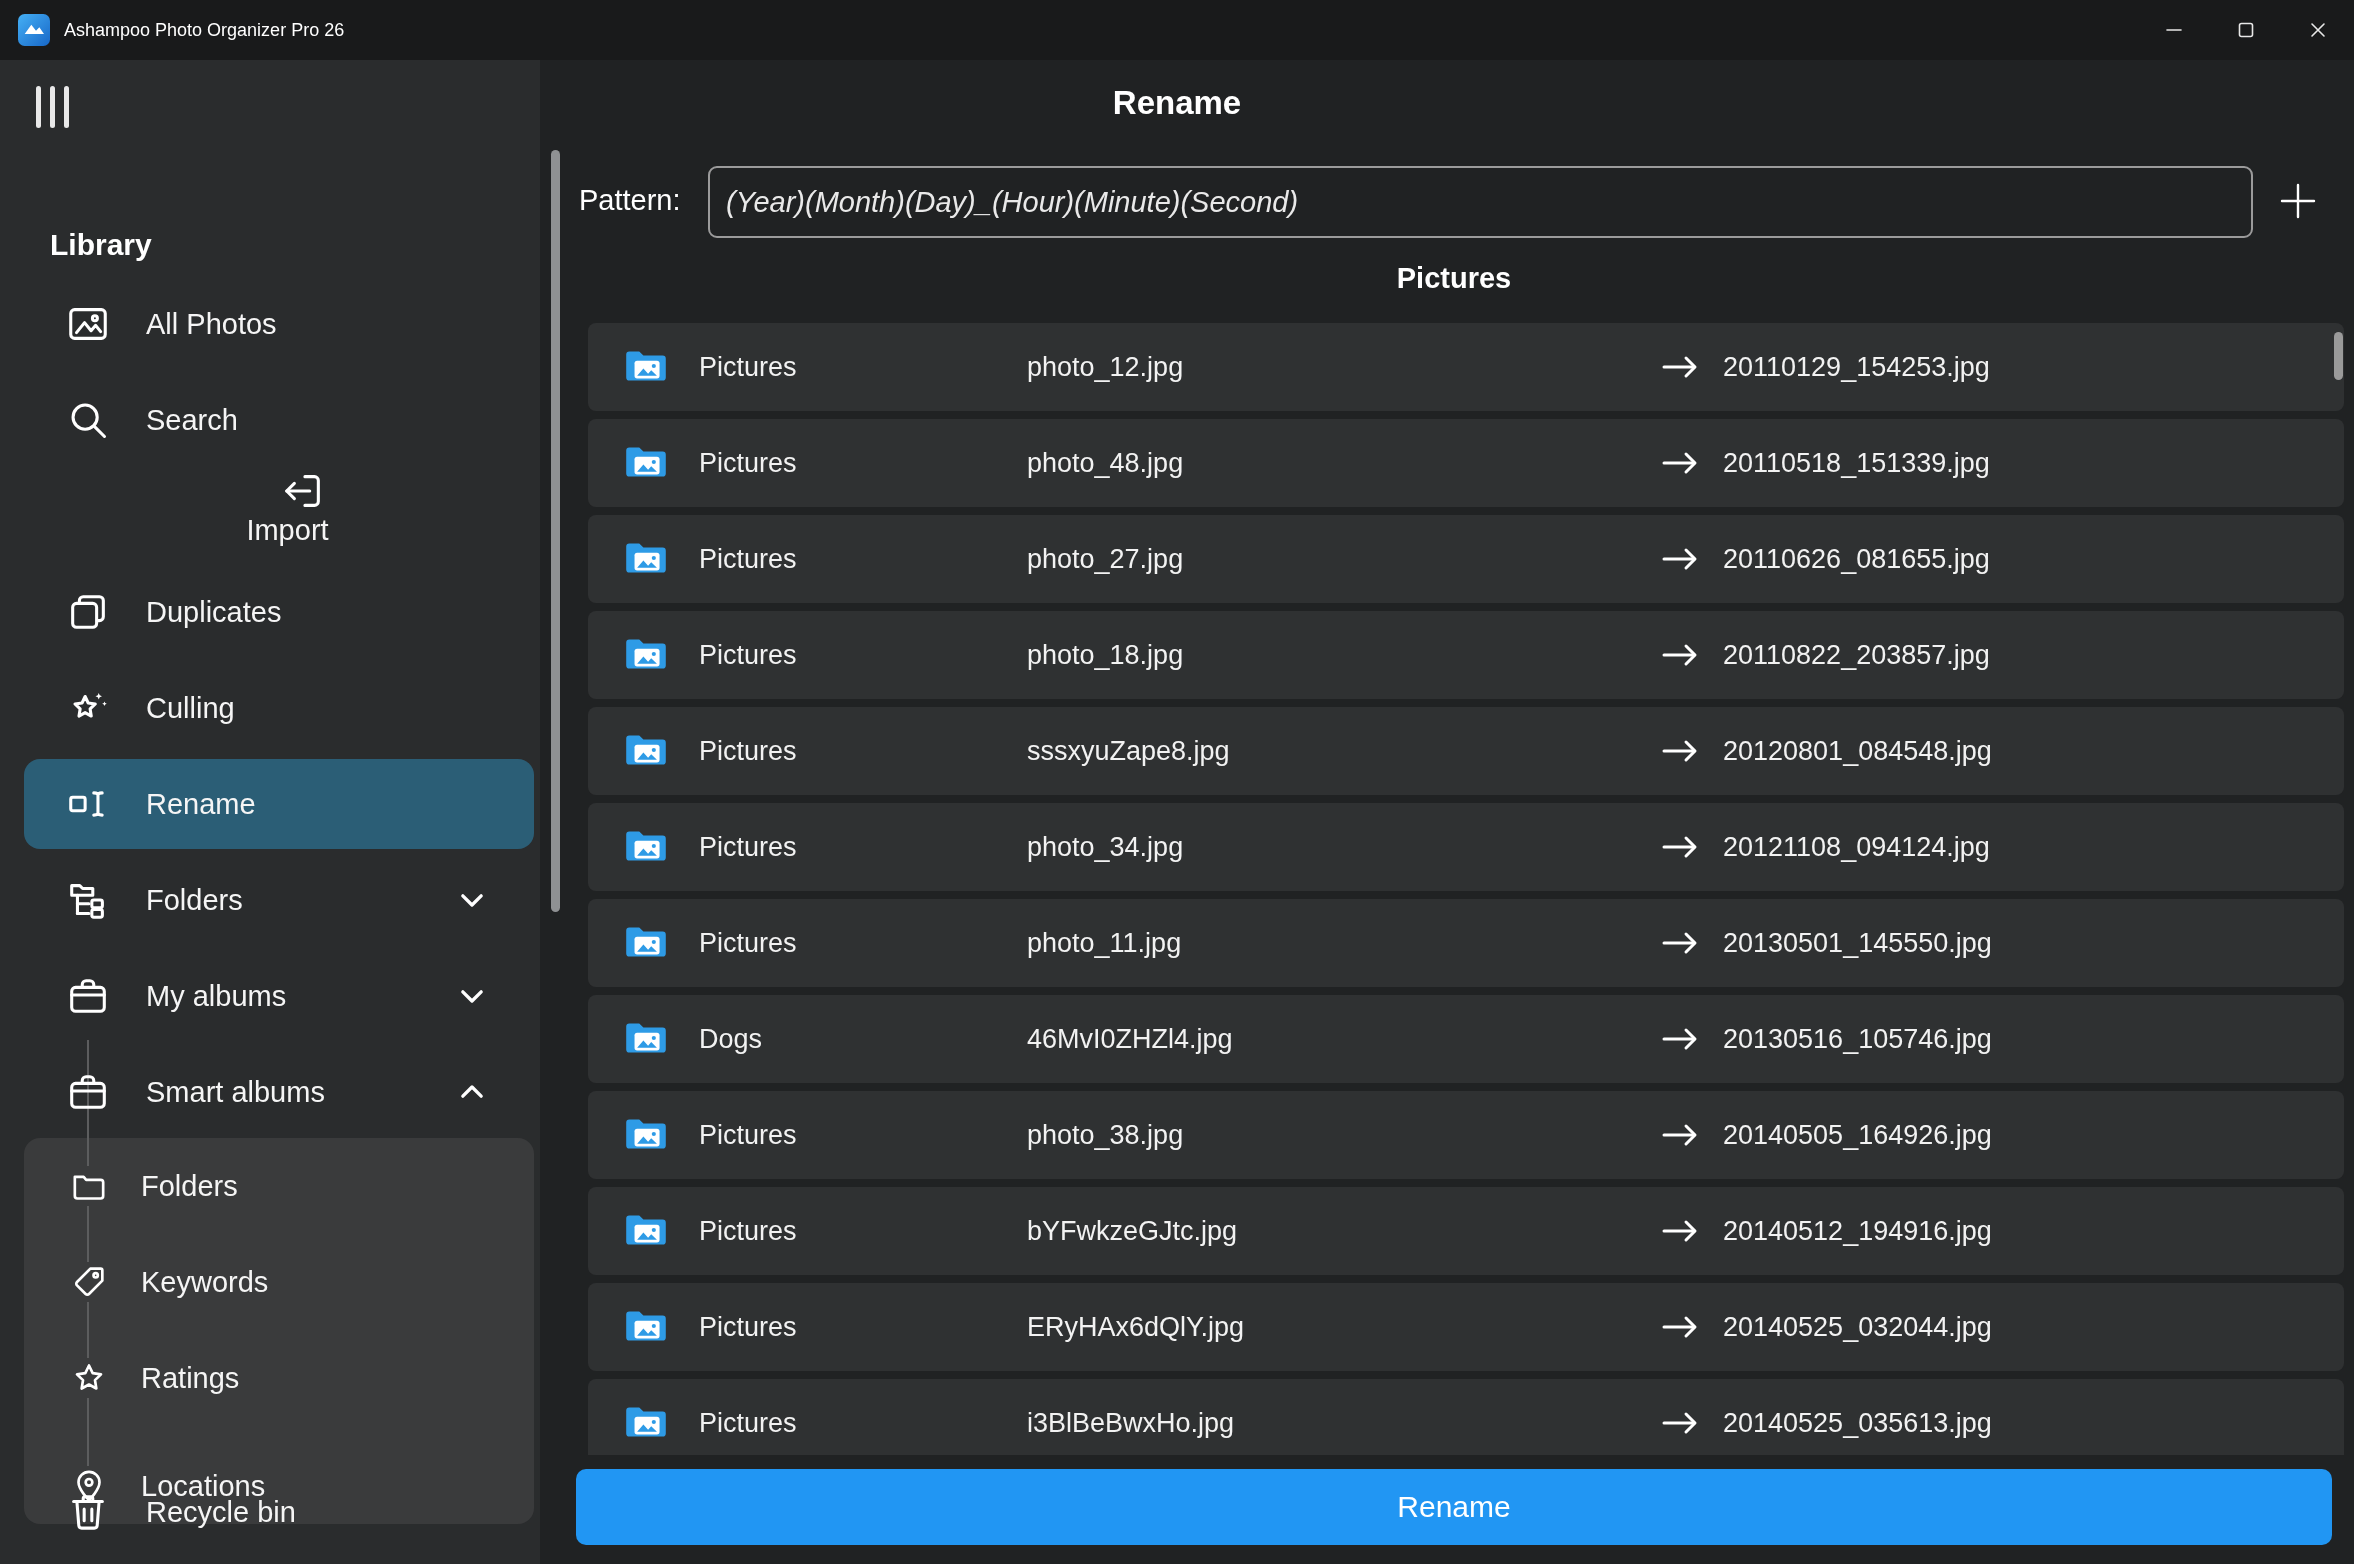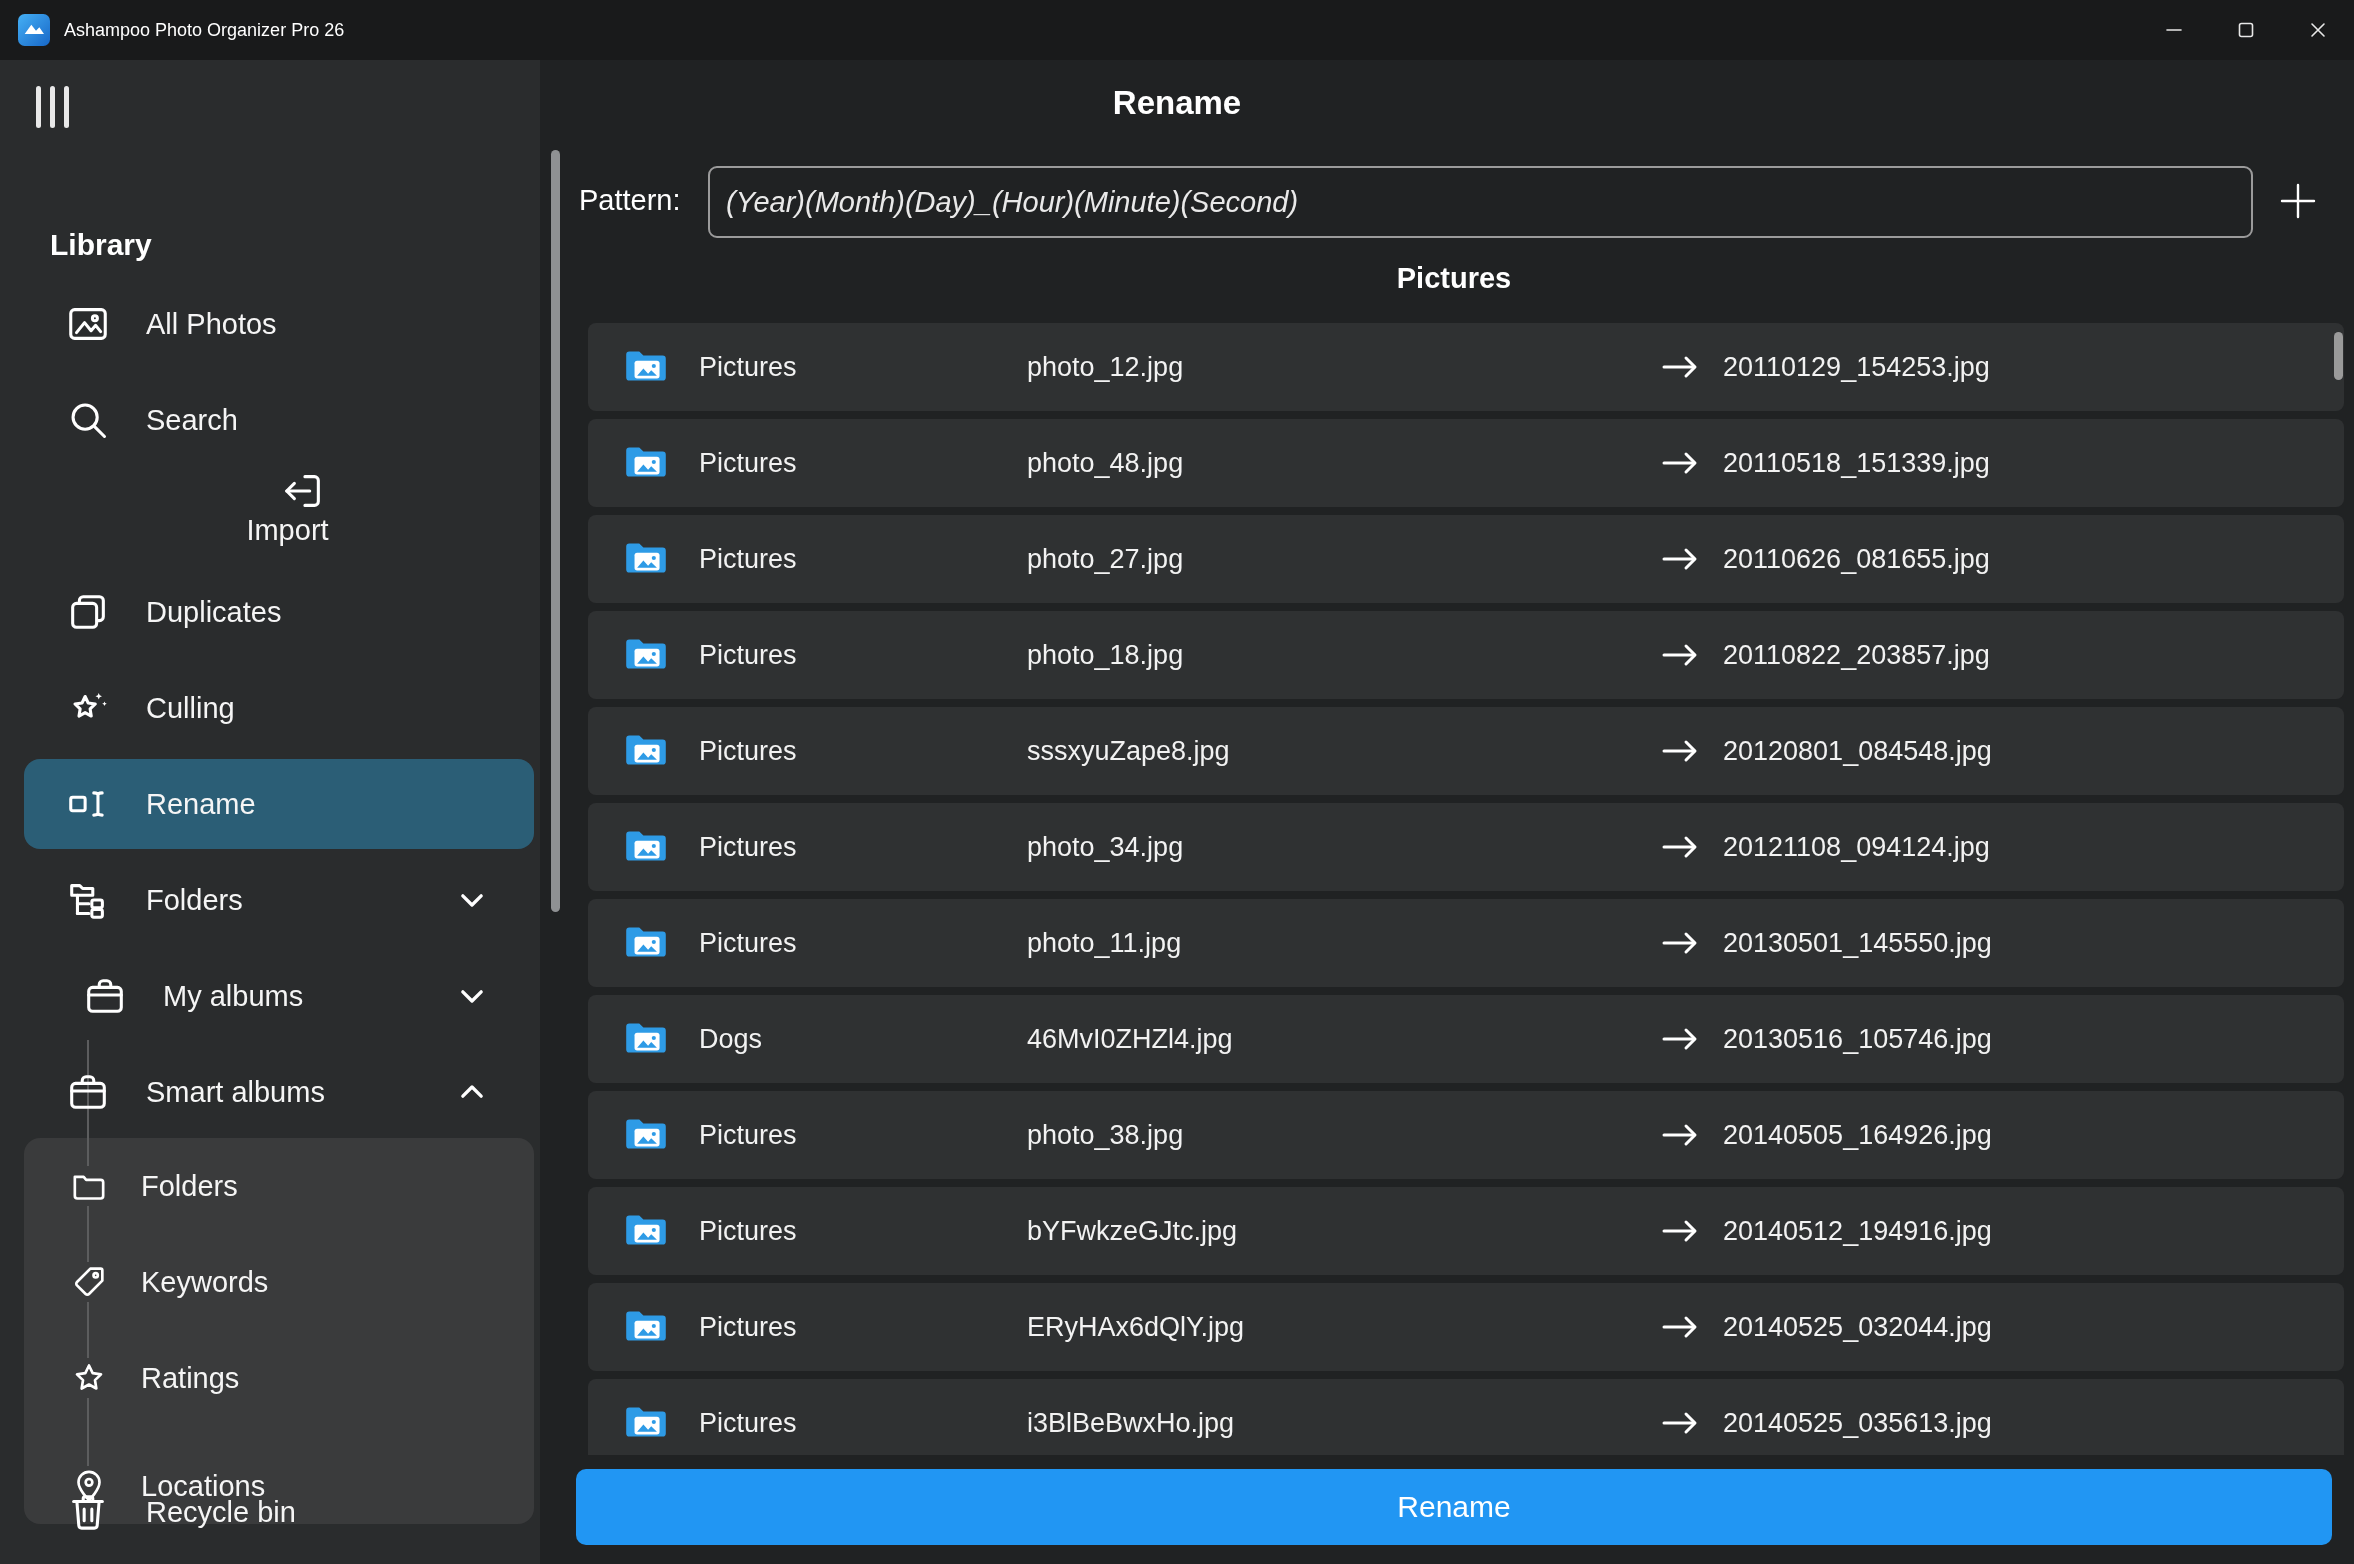--- a/index.html
+++ b/index.html
@@ -203,21 +203,21 @@
               <path d="M6.5 14h6"></path>
               <path d="M6.5 19h6"></path>
               <rect x="14" y="12" width="5.5" height="4" rx="1"></rect>
               <rect x="14" y="17" width="5.5" height="4" rx="1"></rect>
             </svg></span>
           <span class="slabel">Folders</span>
           <span class="chev"><svg viewBox="0 0 24 24">
               <path d="M6.5 9.5l5.5 5.5 5.5-5.5"></path>
             </svg></span>
         </div>
-        <div class="side-item" style="top: 888px; padding-left: 17px;">
+        <div class="side-item" style="top: 888px;">
           <span class="sicon"><svg viewBox="0 0 24 24">
               <rect x="3.5" y="7.5" width="17" height="12.5" rx="2"></rect>
               <path d="M9 7.5V6a2 2 0 0 1 2-2h2a2 2 0 0 1 2 2v1.5"></path>
               <path d="M3.5 11.5h17"></path>
             </svg></span>
           <span class="slabel">My albums</span>
           <span class="chev"><svg viewBox="0 0 24 24">
               <path d="M6.5 9.5l5.5 5.5 5.5-5.5"></path>
             </svg></span>
         </div>

